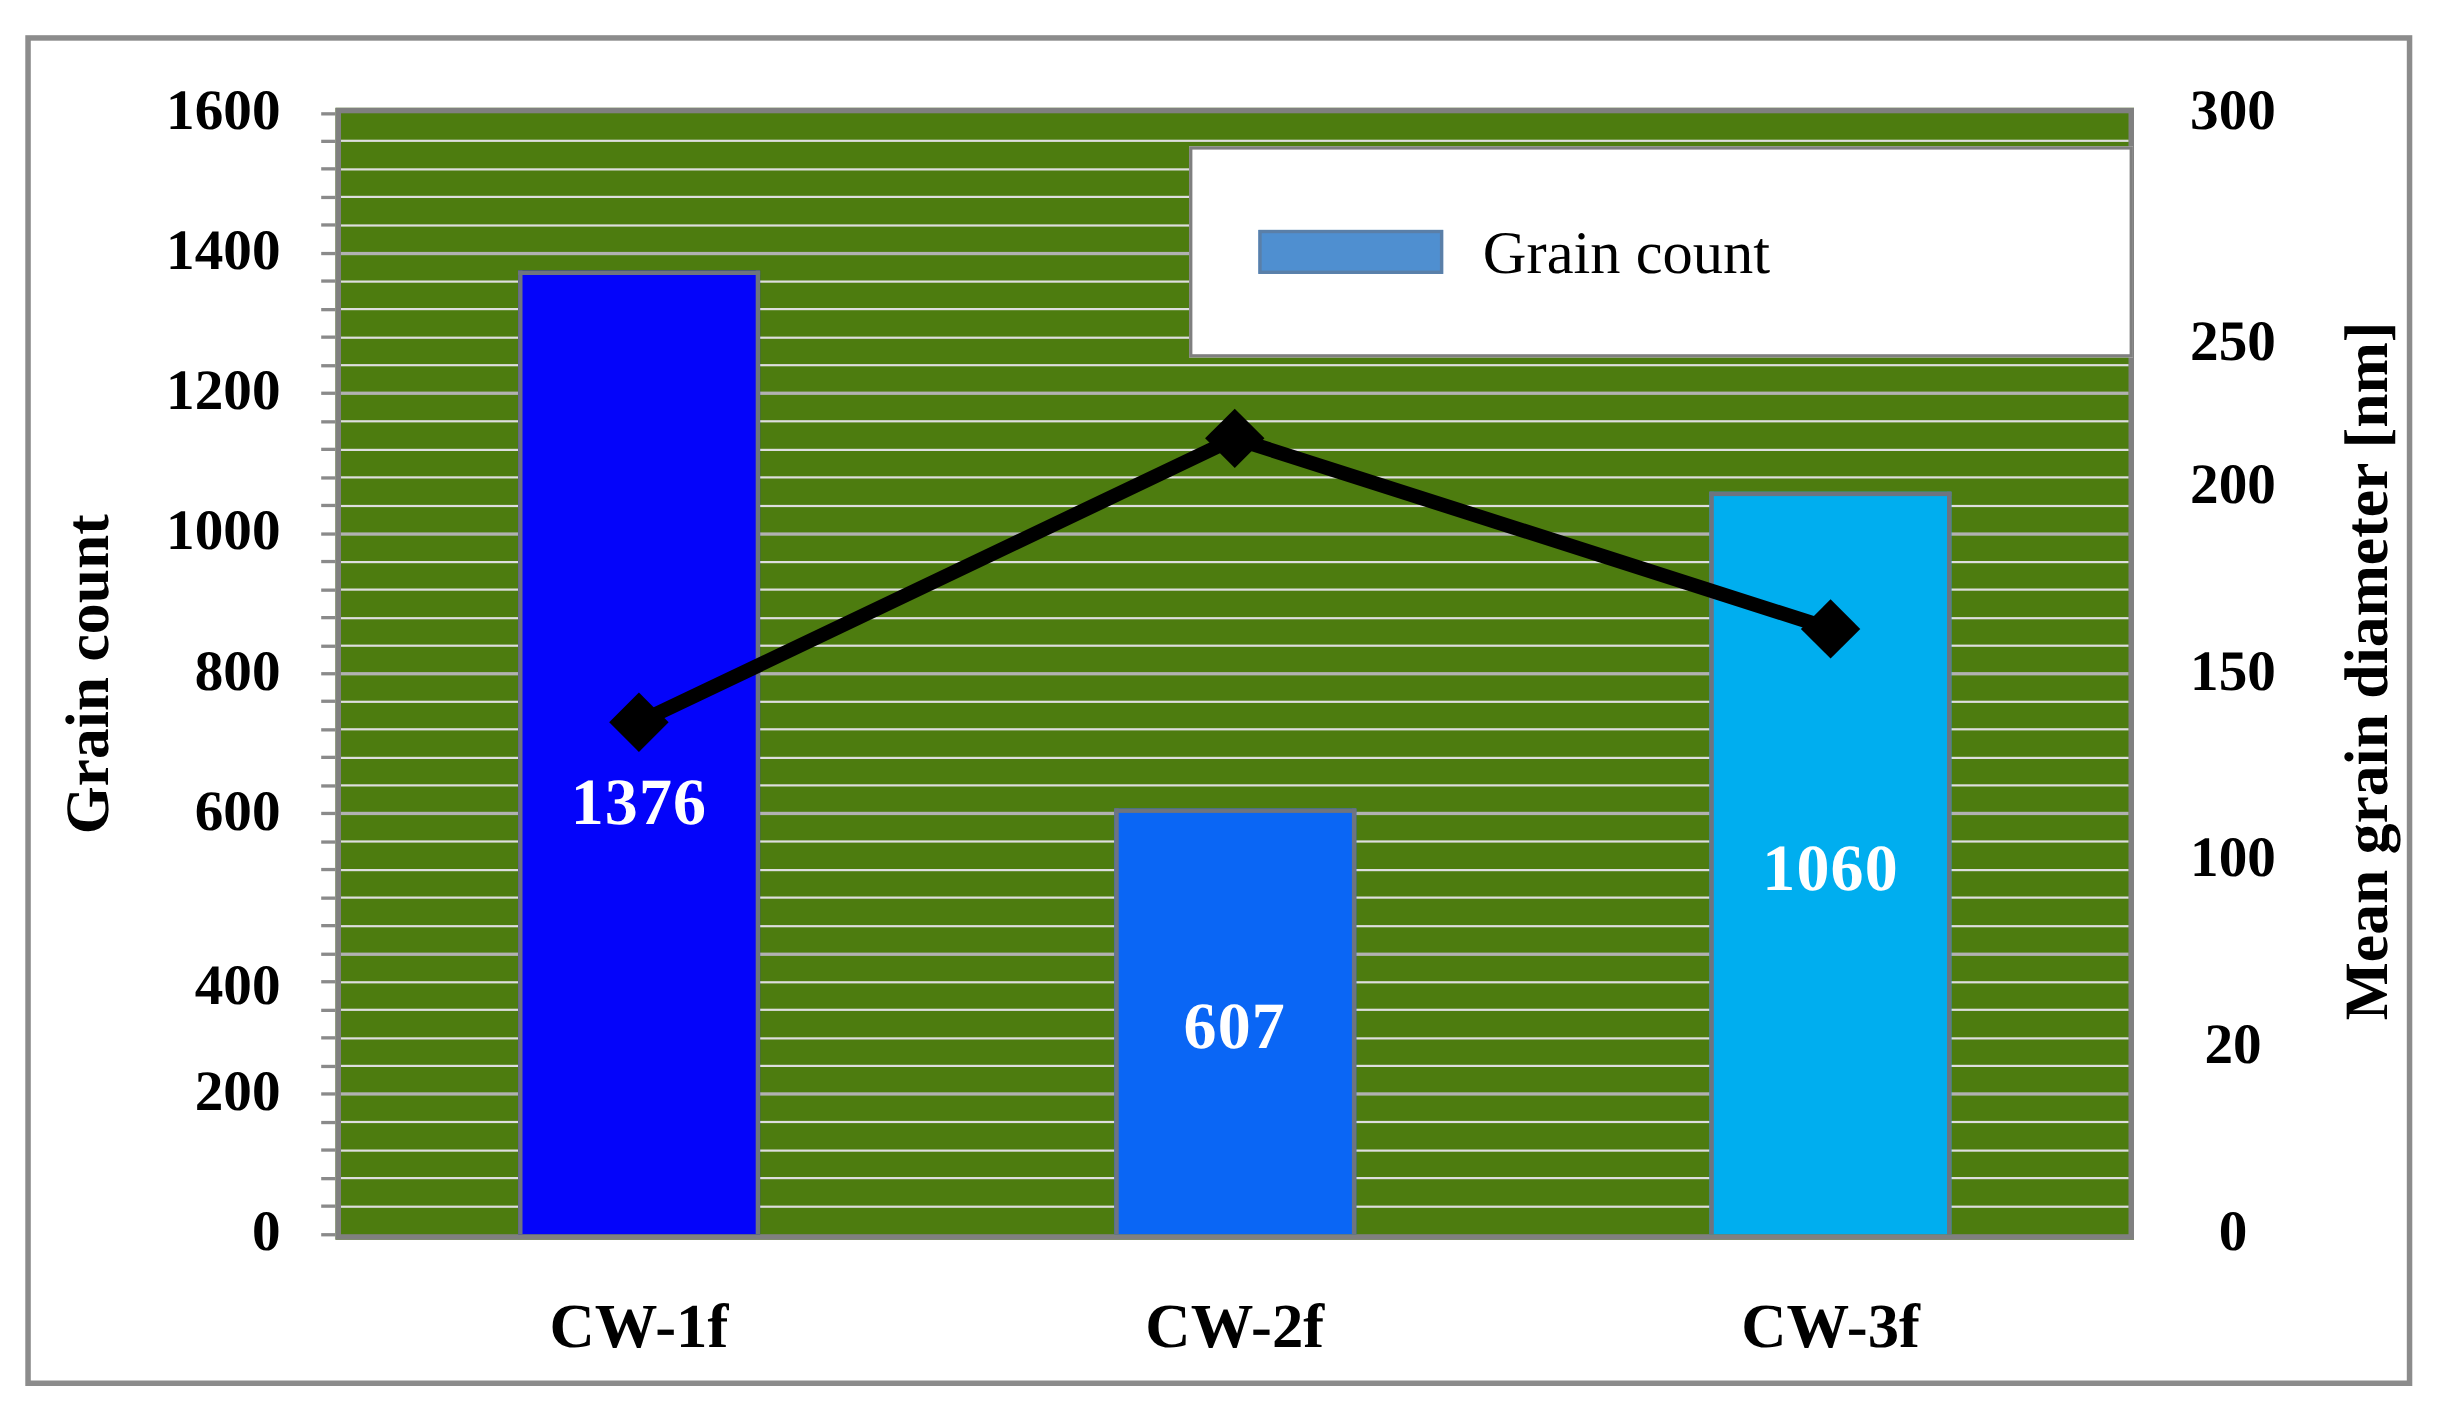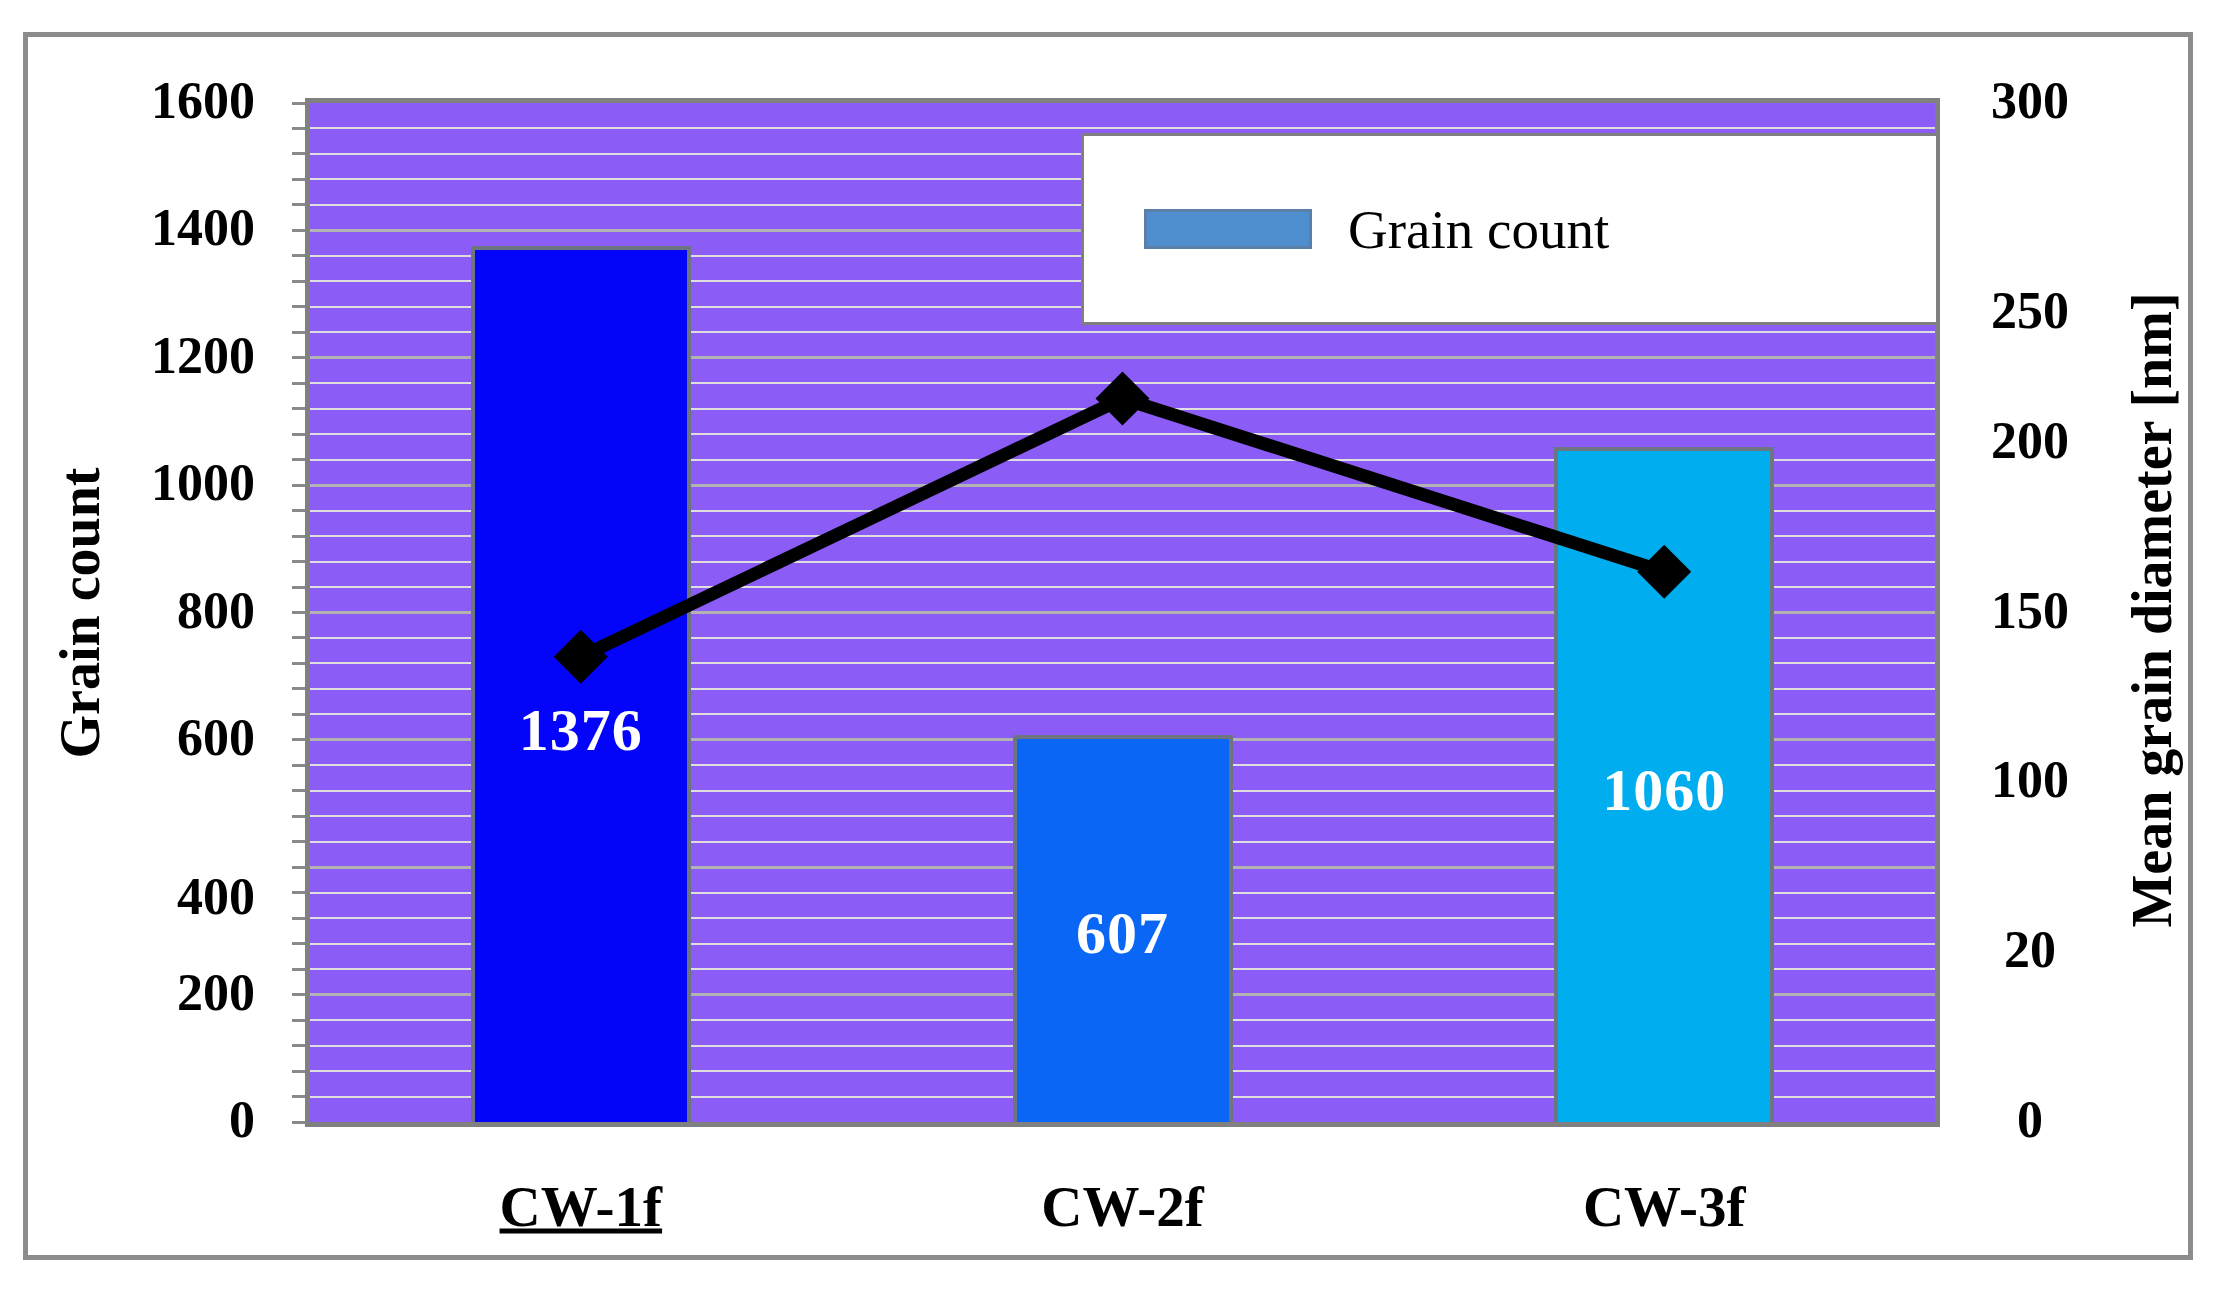--- a/index.html
+++ b/index.html
@@ -6,21 +6,21 @@
   .figure{
     position:relative;width:2233px;height:1291px;background:#ffffff;overflow:hidden;
     font-family:"Liberation Serif","DejaVu Serif",serif;color:#000;
   }
   .outer-frame{
     position:absolute;left:23px;top:32px;width:2170px;height:1228px;
     border:5px solid #8c8c8c;box-sizing:border-box;background:transparent;
   }
   .plot-area{
     position:absolute;left:305px;top:98px;width:1625px;height:1019px;
-    border:5px solid #808080;background:#8b5cf6;text-align:center;
+    border:5px solid #808080;background:#4d7c0f;text-align:center;
   }
   .grid{position:absolute;left:0;right:0;}
   .grid.minor{height:2px;background:#dedede;}
   .grid.major{height:3px;background:#b2b2b2;}
   .bar{position:absolute;bottom:0;box-sizing:border-box;border:4px solid #6e7480;border-bottom:none;}
   .bar-label{
     position:absolute;transform:translate(-50%,-50%);font-weight:bold;font-size:60px;
     letter-spacing:1px;white-space:nowrap;z-index:4;
   }
   #line-layer{position:absolute;left:0;top:0;z-index:3;}
@@ -172,21 +172,21 @@
   <div id="right-ticks">
       <div class="tick-label-right" style="top: 1122px;">0</div>
       <div class="tick-label-right" style="top: 952.167px;">20</div>
       <div class="tick-label-right" style="top: 782.333px;">100</div>
       <div class="tick-label-right" style="top: 612.5px;">150</div>
       <div class="tick-label-right" style="top: 442.667px;">200</div>
       <div class="tick-label-right" style="top: 272.833px; margin-top: 40px;">250</div>
       <div class="tick-label-right" style="top: 103px;">300</div>
     </div>
   <div id="cat-labels">
-      <div class="cat-label" style="left: 580.833px; text-decoration: underline;">CW-1f</div>
+      <div class="cat-label" style="left: 580.833px;">CW-1f</div>
       <div class="cat-label" style="left: 1122.5px;">CW-2f</div>
       <div class="cat-label" style="left: 1664.17px;">CW-3f</div>
     </div>
 
   <div class="axis-title axis-title-left">Grain count</div>
   <div class="axis-title axis-title-right">Mean grain diameter [nm]</div>
 
   <div class="legend">
     <div class="legend-row">
       <span class="legend-swatch" id="legend-swatch" style="background: rgb(79, 143, 208);"></span>

